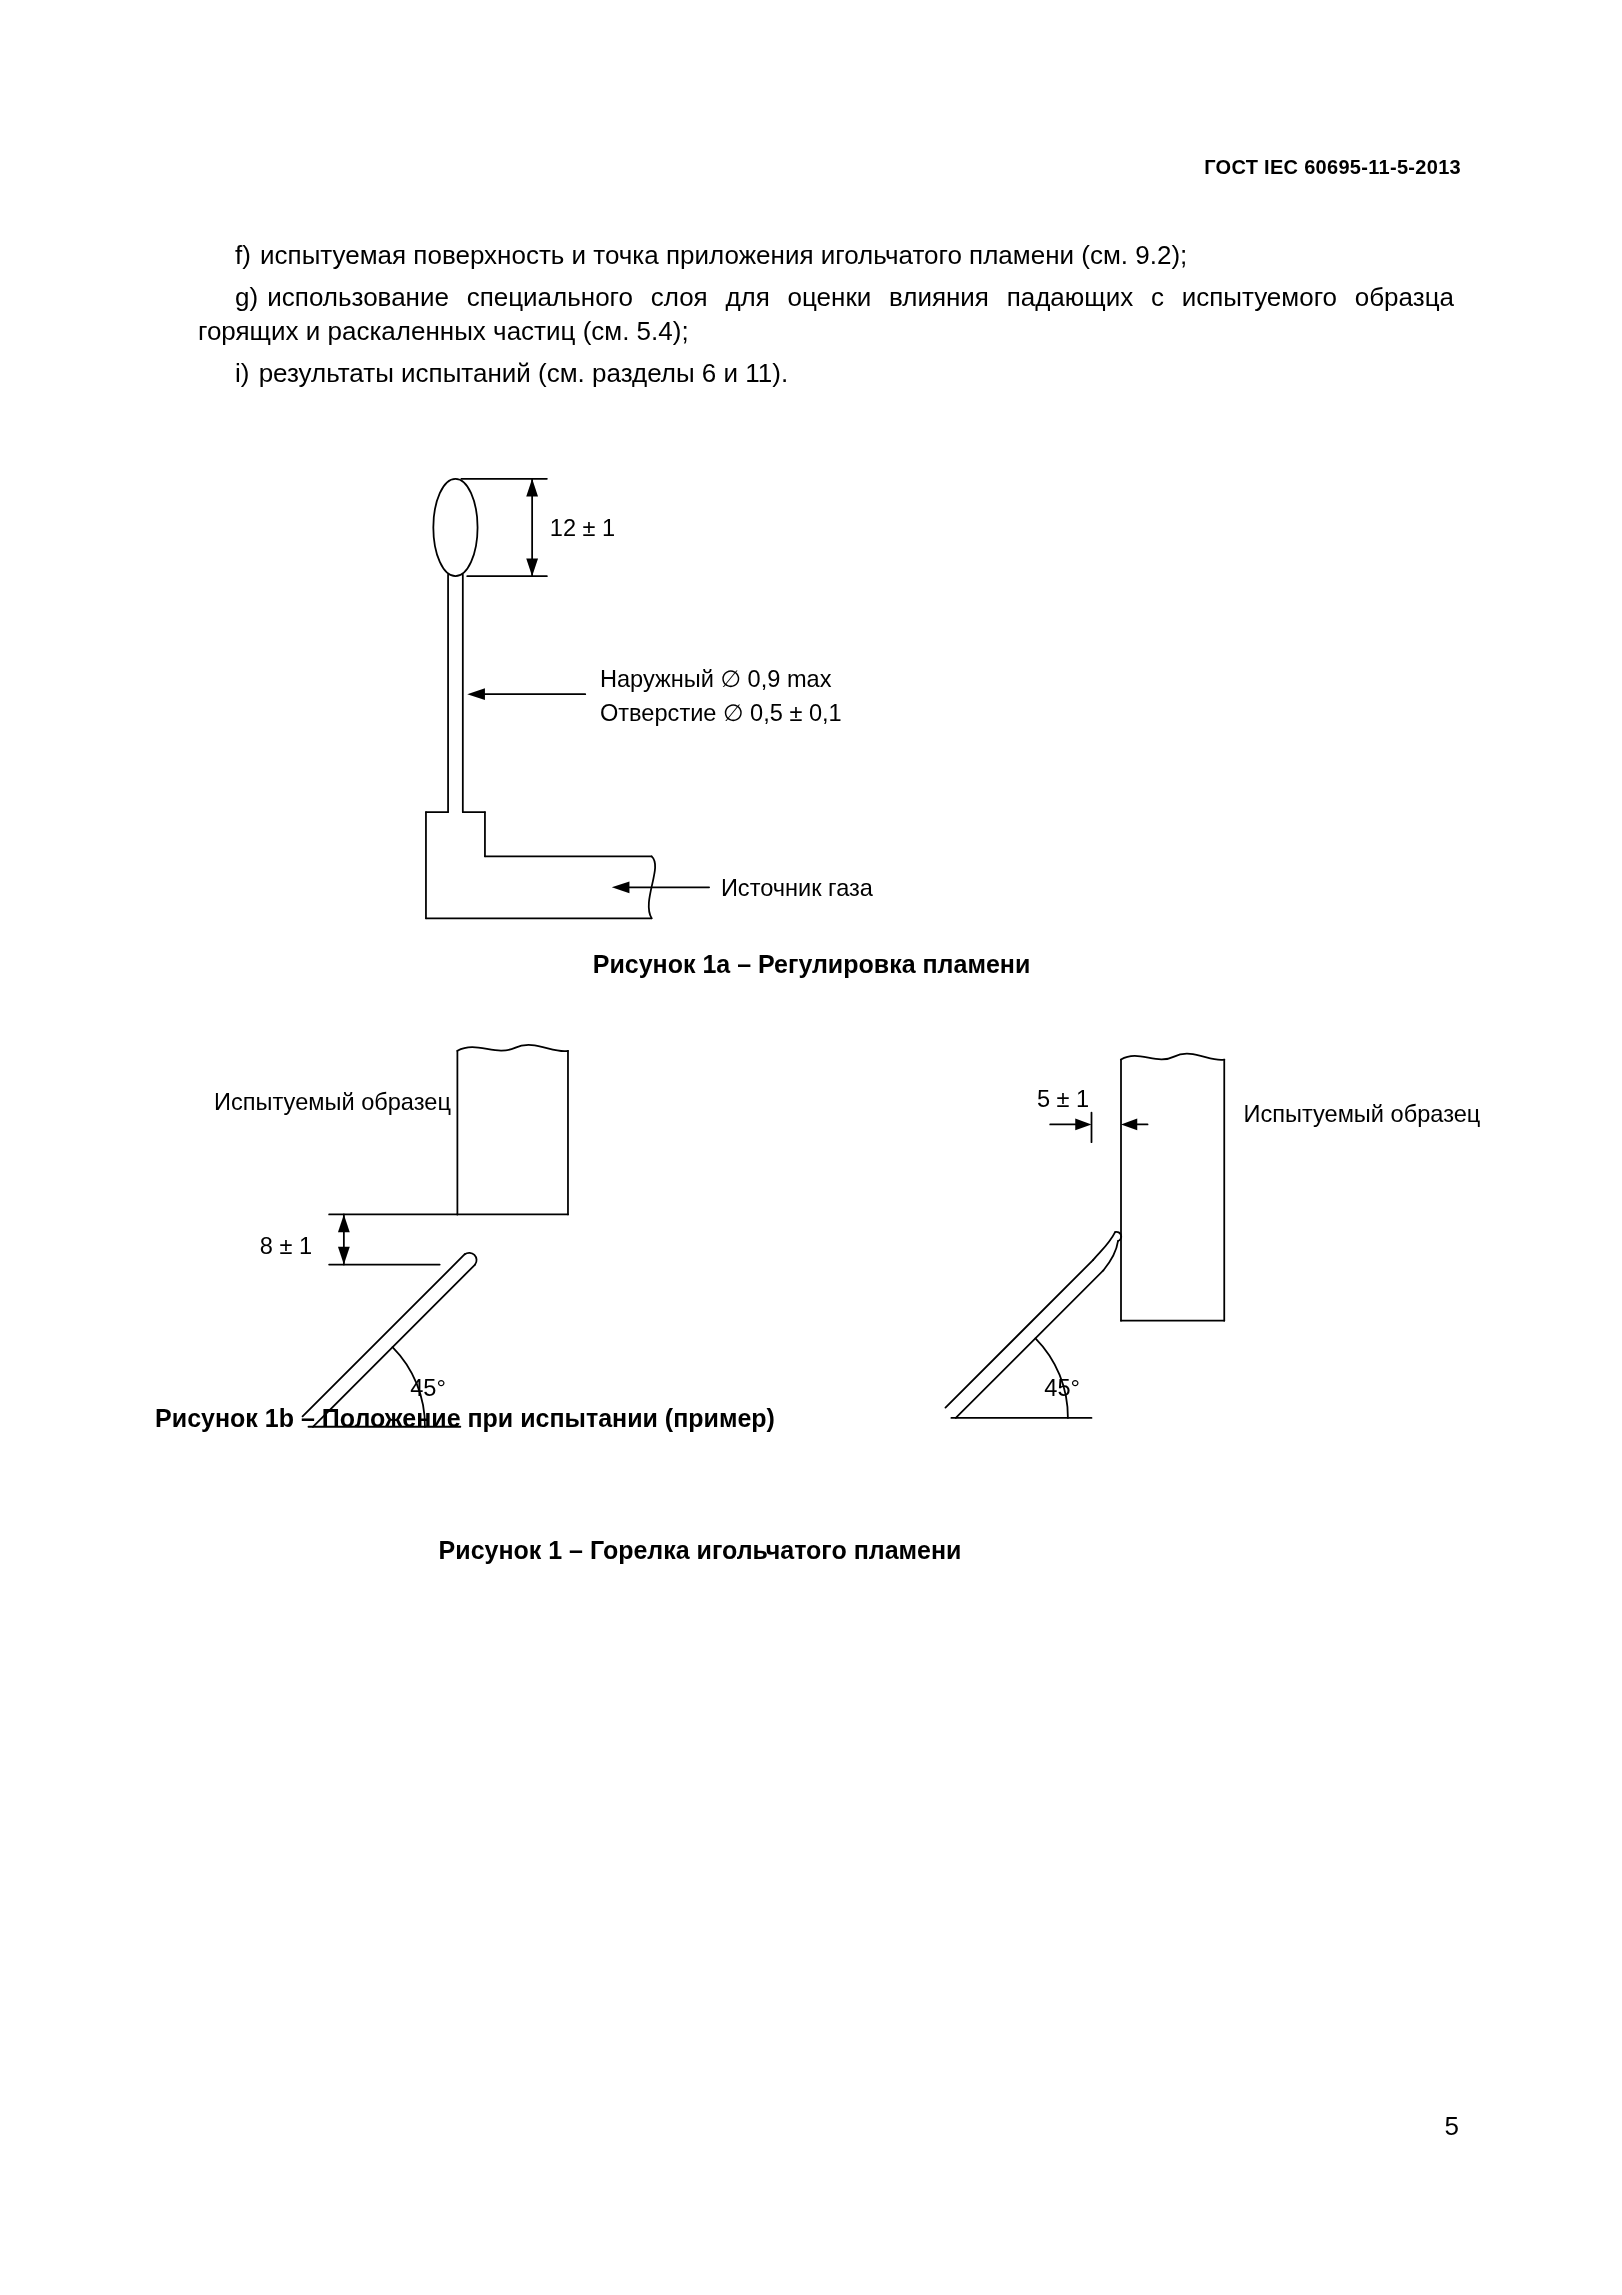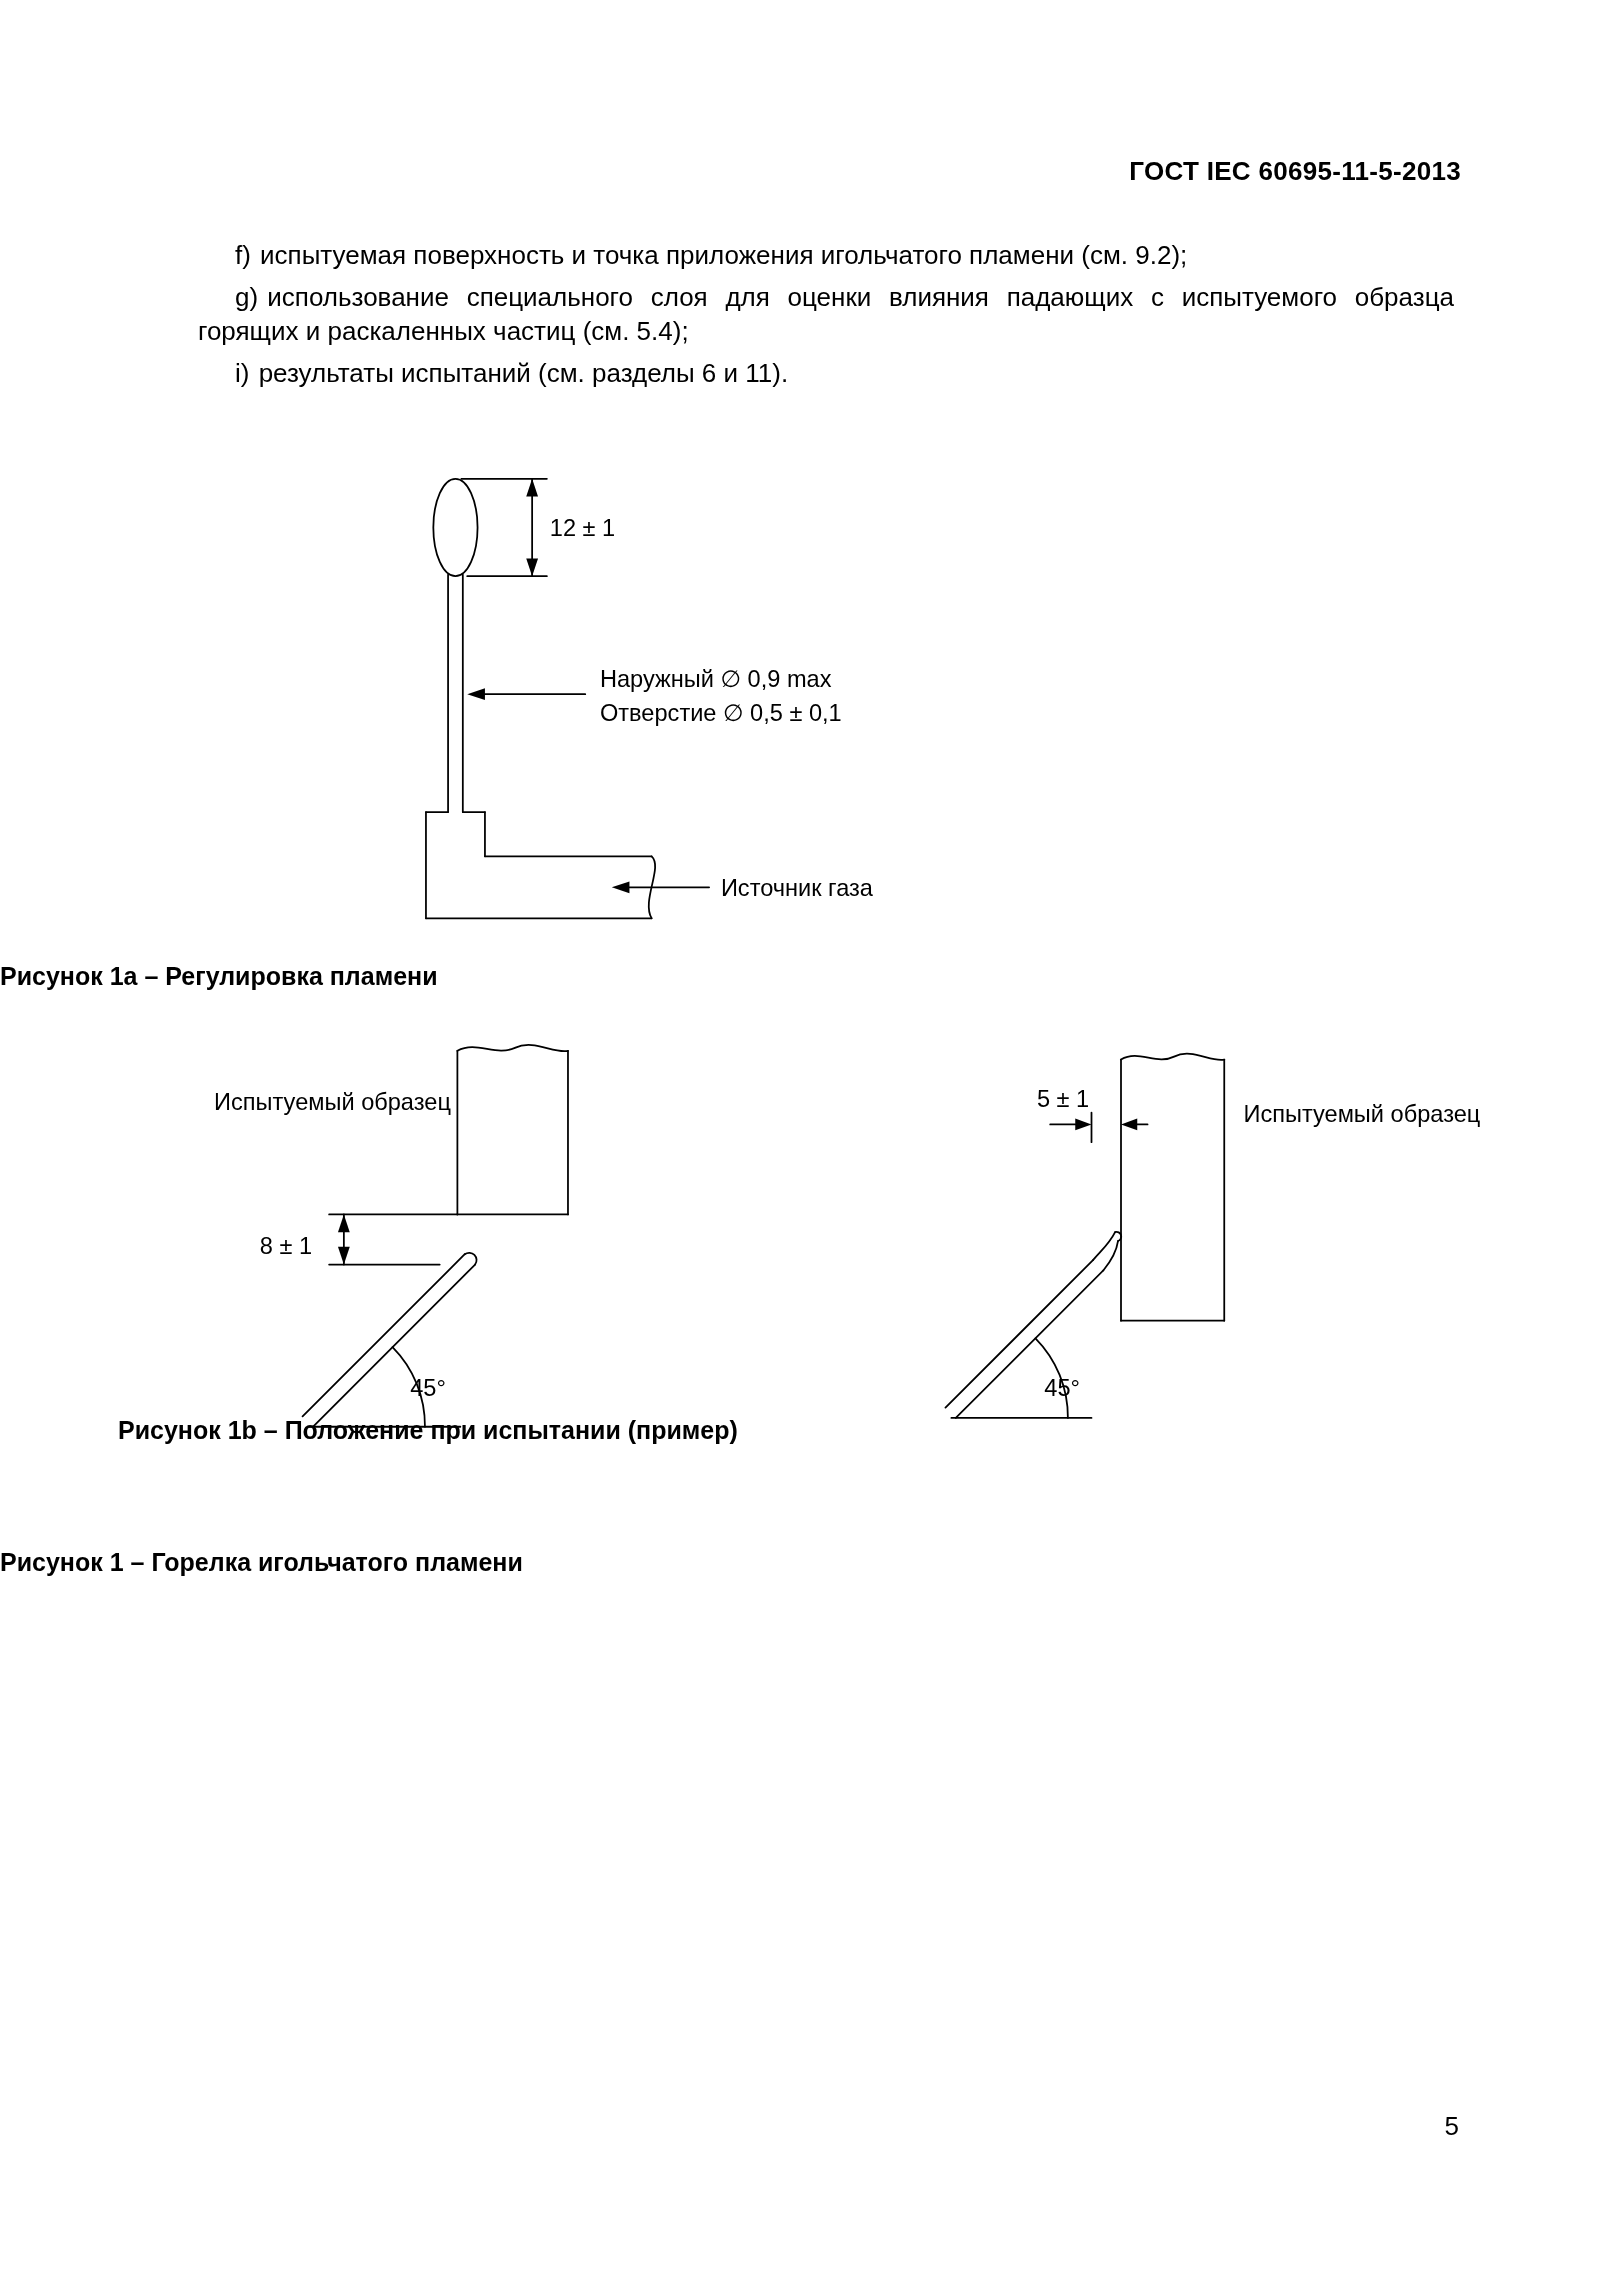--- a/index.html
+++ b/index.html
@@ -4,42 +4,42 @@
 <style>
   * { margin:0; padding:0; box-sizing:border-box; }
   html,body { background:#ffffff; }
   .page {
     position:relative; width:1623px; height:2295px; background:#ffffff;
     font-family:"Liberation Sans","DejaVu Sans",sans-serif; color:#000;
     overflow:hidden;
   }
   .doc-header {
     position:absolute; top:156px; right:162px;
-    font-size:26px; font-weight:bold; letter-spacing:0.3px;
+    font-size:20px; font-weight:bold; letter-spacing:0.3px;
   }
   .body-text {
     position:absolute; top:230px; left:190px; width:1272px;
     font-size:26px; line-height:34px; text-align:justify;
   }
   .body-text p { margin:8px; text-indent:37px; }
   .plabel { margin-right:9.2px; }
   svg.fig { position:absolute; overflow:visible; }
   svg.fig line, svg.fig path, svg.fig ellipse {
     stroke:#000; stroke-width:1.2; fill:none;
     stroke-linecap:round;
   }
   svg.fig polygon { fill:#000; stroke:none; }
   svg.fig text {
     fill:#000; stroke:none; font-size:16px;
     font-family:"Liberation Sans","DejaVu Sans",sans-serif;
   }
   .fig1a-svg { left:190px;  top:458px;  width:1283px; height:487px; }
   .fig1b-svg { left:192px;  top:1033px; width:634px;  height:413px; }
   .fig1c-svg { left:885px; top:1033px; width:590px;  height:413px; }
-  .caption { position:absolute; text-align:left; font-weight:bold; font-size:25px;margin-top:12px; }
+  .caption { position:absolute; text-align:center; font-weight:bold; font-size:25px; }
   .cap-1a { top:950px; left:0; width:1623px; }
   .cap-1b { top:1404px; left:118px;  width:694px; }
   .cap-1c { top:1478px; left:811px; width:746px; }
   .cap-1  { top:1536px; left:0; width:1400px; }
   .page-number { position:absolute; top:2111px; right:164px; font-size:26px; }
 </style>
 </head>
 <body>
 
 <div class="page">

